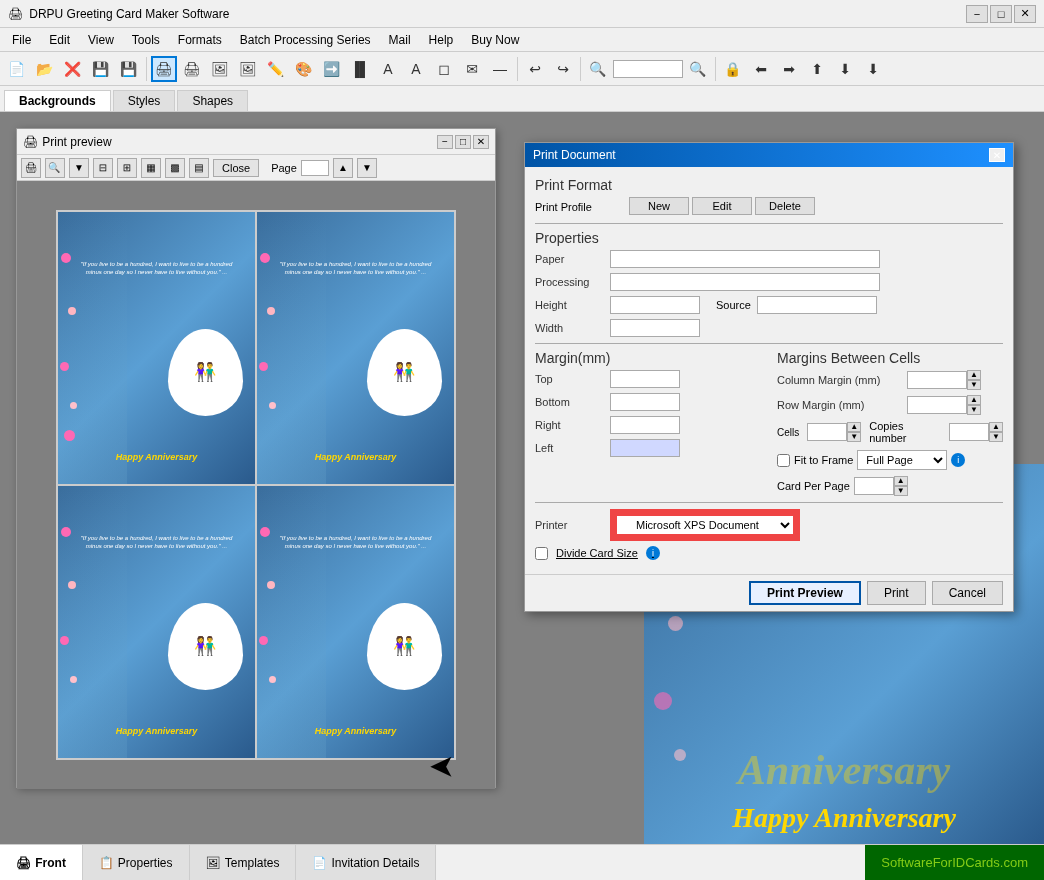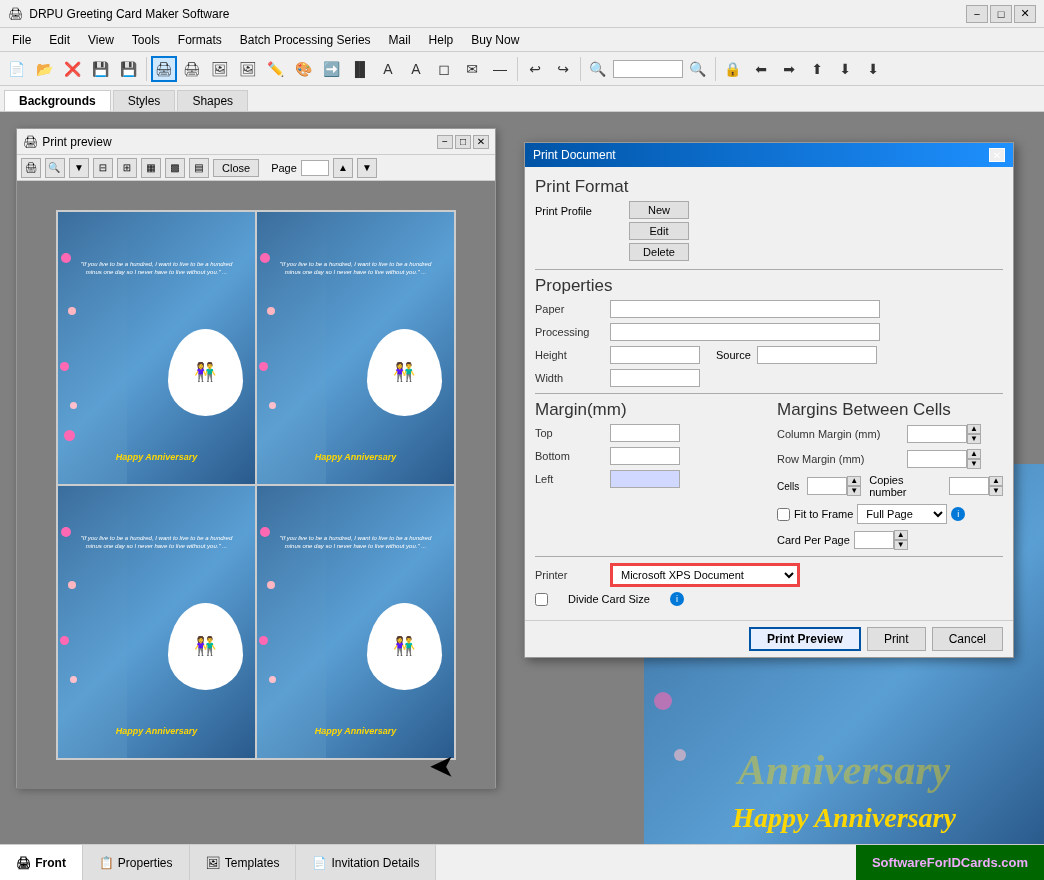--- a/index.html
+++ b/index.html
@@ -187,52 +187,52 @@
       background: linear-gradient(to right, #0054a6, #1e90ff);
       color: white;
       padding: 4px 8px;
       display: flex;
       justify-content: space-between;
       align-items: center;
       height: 24px;
     }
     .dialog-close-btn { color: white; cursor: pointer; font-size: 14px; border: 1px solid white; width: 16px; height: 14px; display: flex; align-items: center; justify-content: center; font-size: 10px; }
     .dialog-body { padding: 10px; }
-    .section-label { font-size: 17px; color: #333; margin-bottom: 4px; font-weight: normal; }
+    .section-label { font-size: 14px; color: #333; margin-bottom: 4px; font-weight: normal; }
     .profile-list {
       border: 1px solid #aaa;
       background: white;
       height: 70px;
       overflow-y: auto;
       margin-bottom: 6px;
     }
     .profile-item { padding: 2px 6px; cursor: pointer; }
     .profile-item.selected { background: #0078d7; color: white; }
-    .btn-row { display: flex; flex-direction: column; gap: 3px; margin-left: 6px; }
+    .btn-row { display: flex; flex-direction: row; gap: 3px; margin-left: 6px; }
     .dialog-btn {
       padding: 2px 12px; border: 1px solid #aaa; background: #e0e0e0;
       cursor: pointer; font-size: 11px; min-width: 60px; text-align: center;
     }
     .dialog-btn:disabled { color: #999; }
     .form-row { display: flex; align-items: center; margin-bottom: 5px; }
     .form-label { width: 75px; font-size: 11px; color: #333; }
     .form-input { border: 1px solid #aaa; background: white; padding: 2px 4px; font-size: 11px; }
     .form-input-sm { width: 90px; }
     .form-input-lg { width: 270px; }
     .section-divider { border-top: 1px solid #aaa; margin: 6px 0; }
     .two-col { display: flex; gap: 16px; }
     .col { flex: 1; }
     .spinner-input { display: flex; align-items: center; }
     .spinner-input input { border: 1px solid #aaa; background: white; padding: 2px 4px; font-size: 11px; width: 60px; }
     .spinner-arrows { display: flex; flex-direction: column; }
     .spin-btn { width: 14px; height: 10px; border: 1px solid #aaa; background: #e0e0e0; cursor: pointer; display: flex; align-items: center; justify-content: center; font-size: 8px; line-height: 1; }
-    .checkbox-row { display: flex; align-items: center; gap: 20px; margin-bottom: 4px; }
+    .checkbox-row { display: flex; align-items: center; gap: 8px; margin-bottom: 4px; text-decoration: underline; }
     .checkbox-label { font-size: 11px; }
     .info-icon { width: 14px; height: 14px; border-radius: 50%; background: #0078d7; color: white; font-size: 9px; display: flex; align-items: center; justify-content: center; cursor: pointer; }
-    .printer-select { border: 3px solid #ef4444; background: white; padding: 2px 4px; font-size: 11px; width: 190px; }
+    .printer-select { border: 7px solid #ef4444; background: white; padding: 2px 15px; font-size: 11px; width: 190px; }
     .full-page-select { border: 1px solid #aaa; background: white; padding: 2px 4px; font-size: 11px; width: 90px; }
     .dialog-footer { display: flex; justify-content: flex-end; gap: 6px; padding: 6px 10px; border-top: 1px solid #ccc; }
     .footer-btn { padding: 3px 16px; border: 1px solid #aaa; background: #e0e0e0; cursor: pointer; font-size: 12px; }
     .print-preview-btn { padding: 3px 16px; border: 2px solid #0054a6; background: #e8f0ff; cursor: pointer; font-size: 12px; font-weight: bold; }
 
     
     .bottom-bar {
       position: absolute;
       bottom: 0; left: 0; right: 0;
       height: 36px;
@@ -246,26 +246,26 @@
       padding: 0 16px;
       border-right: 1px solid #ccc;
       cursor: pointer;
       font-size: 12px;
       background: #e0e0e0;
     }
     .bottom-tab.active { background: white; font-weight: bold; }
     .bottom-watermark {
       margin-left: auto;
       background: #006600;
-      color: #f0abfc;
+      color: #84cc16;
       display: flex;
       align-items: center;
       padding: 0 16px;
       font-size: 13px;
-      font-weight: bold;
+      font-weight: normal;
     }
 
     
     .arrow-pointer {
       position: absolute;
       bottom: 60px;
       left: 430px;
       font-size: 28px;
       color: black;
       font-weight: bold;
@@ -508,20 +508,24 @@
           <div class="section-label">Margin(mm)</div>
           <div class="form-row">
             <span class="form-label">Top</span>
             <input class="form-input" style="width: 70px;" type="text">
           </div>
           <div class="form-row">
             <span class="form-label">Bottom</span>
             <input class="form-input" style="width: 70px;" type="text">
           </div>
           <div class="form-row">
+            <span class="form-label">Right</span>
+            <input class="form-input" style="width: 70px;" type="text">
+          </div>
+          <div class="form-row">
             <span class="form-label">Left</span>
             <input class="form-input" style="width: 70px; background: rgb(208, 216, 255);" type="text">
           </div>
         </div>
         <div class="col">
           <div class="section-label">Margins Between Cells</div>
           <div class="form-row">
             <span class="form-label" style="width:130px;">Column Margin (mm)</span>
             <div class="spinner-input">
               <input type="text" style="">

